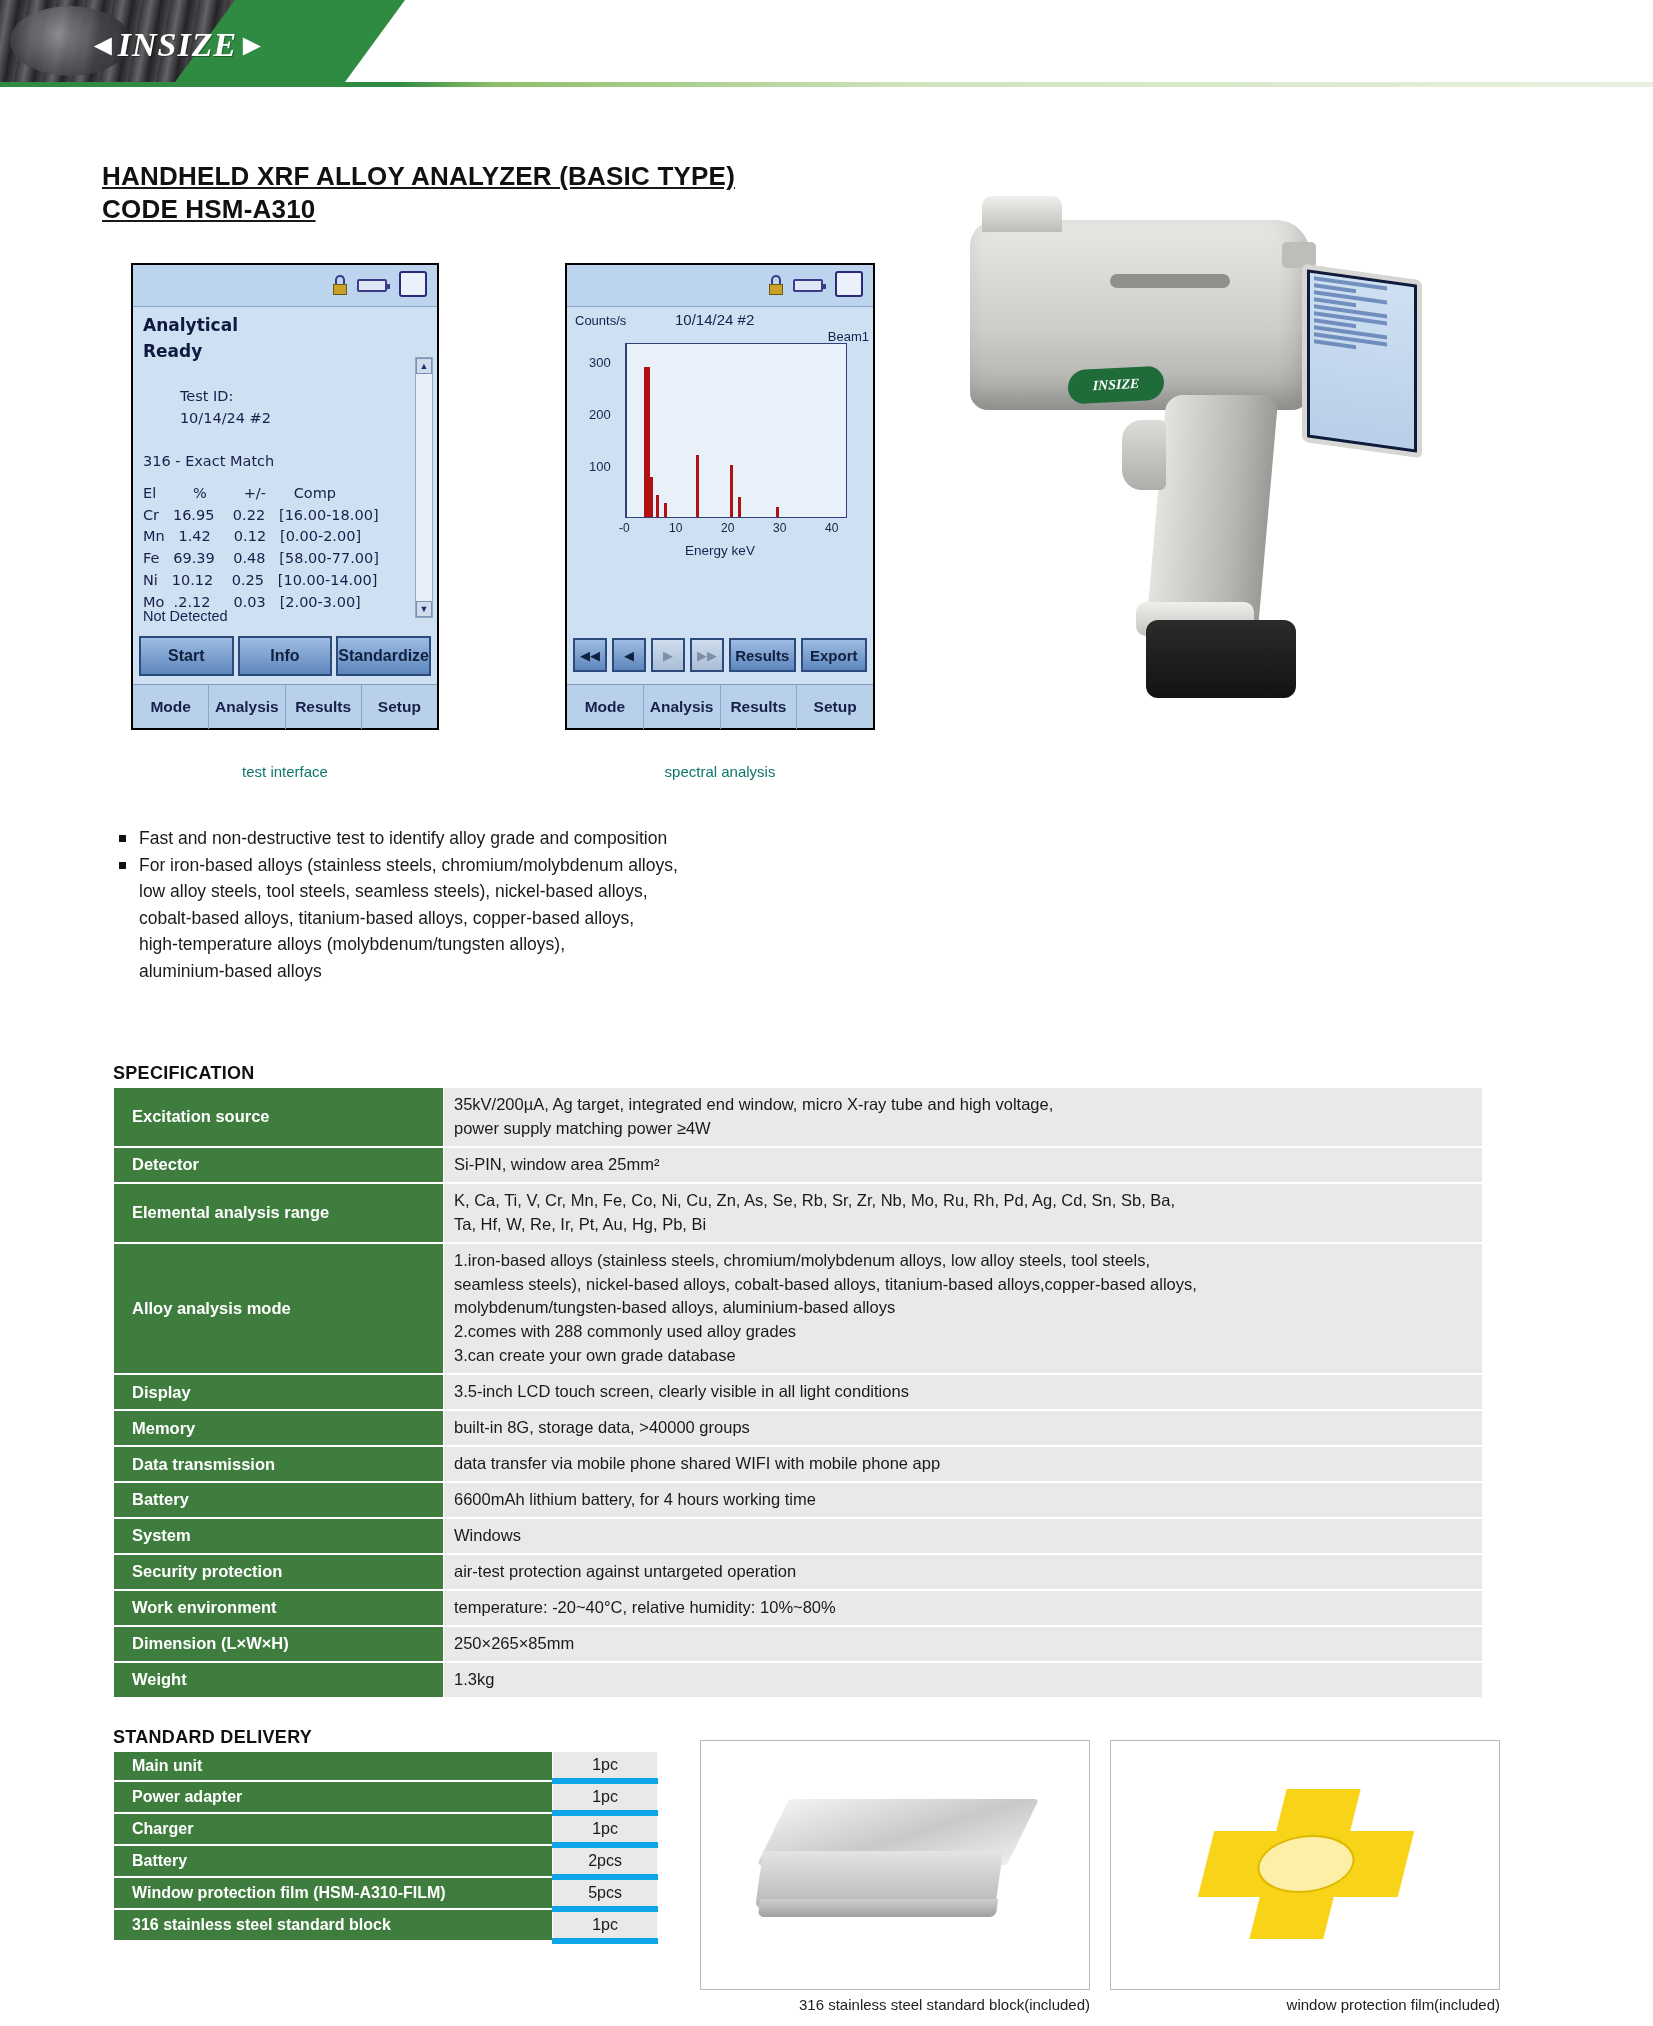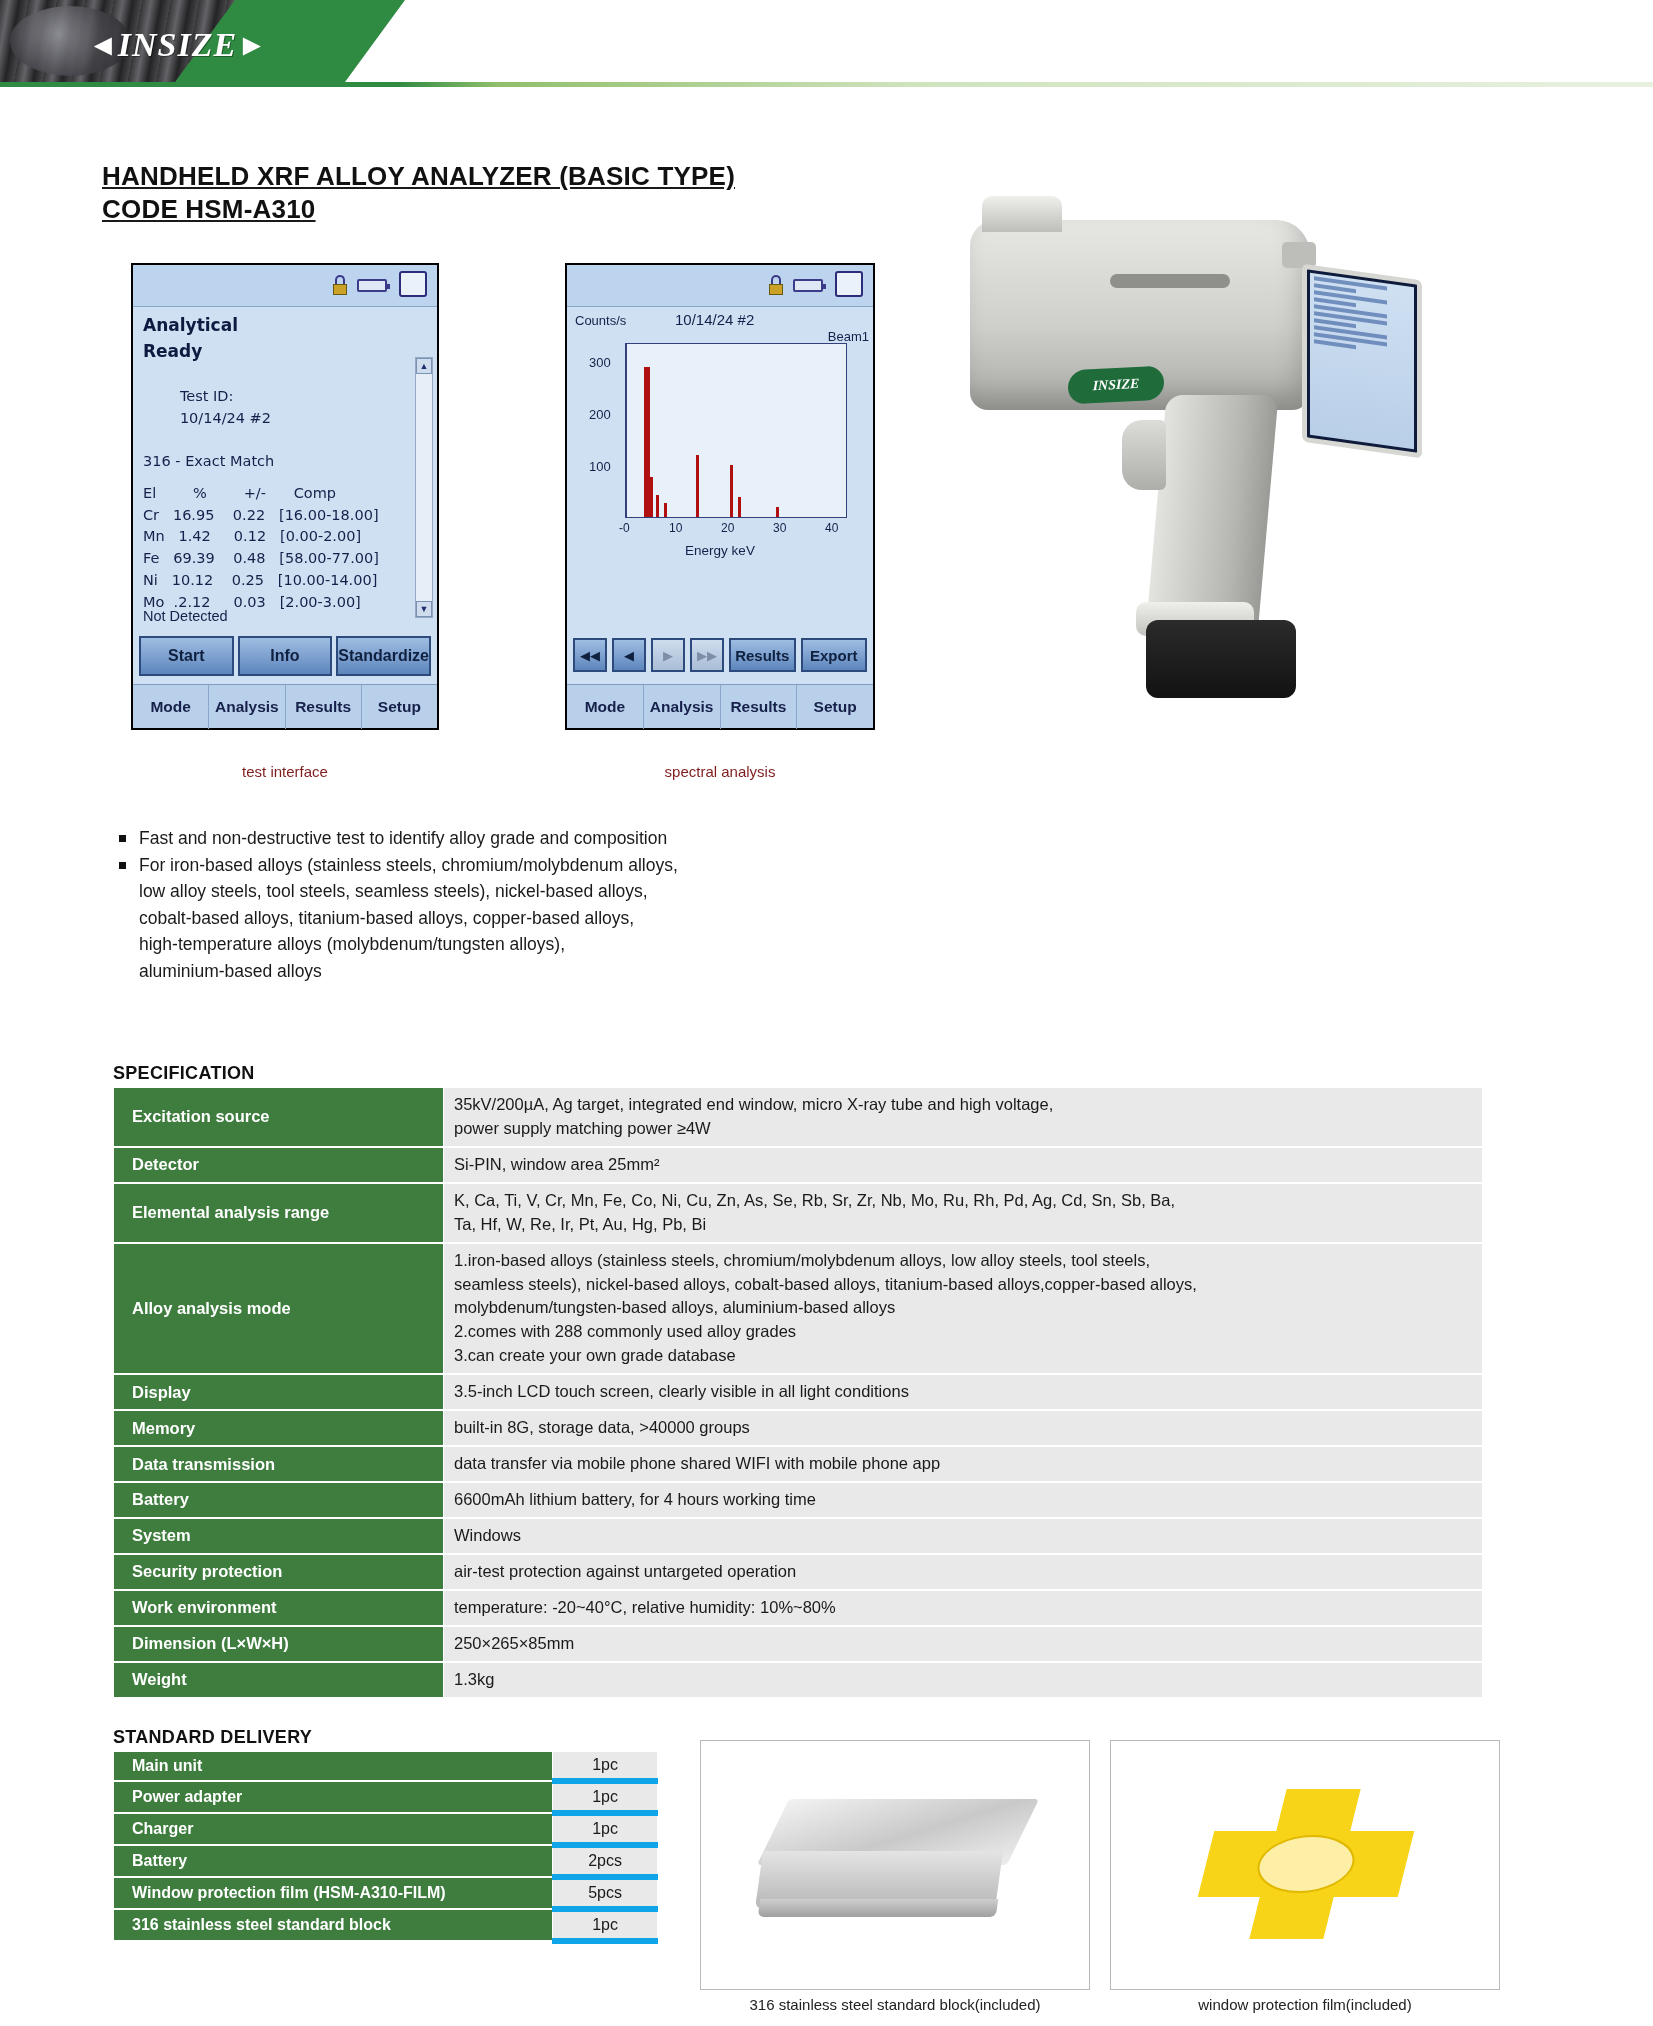--- a/index.html
+++ b/index.html
@@ -187,21 +187,21 @@
   .nav-btn.dim { background: linear-gradient(180deg,#cfddee,#a9bdd6); color:#7d8ea6; }
   .nav-wide {
     flex: 1; height: 34px;
     background: linear-gradient(180deg,#9fbde2,#5d86bd);
     border: 2px solid #2d4a7d;
     color: #10203f; font-size: 15px; font-weight: bold;
     display:flex; align-items:center; justify-content:center;
   }
 
   .caption {
-    position: absolute; font-size: 15px; color: #7f1d1d; text-align: center;
+    position: absolute; font-size: 15px; color: #0f766e; text-align: center;
   }
   #cap1 { top: 763px; left: 131px; width: 308px; }
   #cap2 { top: 763px; left: 565px; width: 310px; }
 
   
   .device {
     position: absolute; top: 190px; left: 960px;
     width: 560px; height: 680px;
   }
   .dev-body {
@@ -393,21 +393,21 @@
     background: #f7d417; transform: skewX(-14deg);
   }
   .film .hole {
     position: absolute; left: 52px; top: 46px; width: 96px; height: 58px;
     border: 2px solid #e0b800; border-radius: 50%;
     background: #fdf0a6;
     transform: skewX(-14deg);
   }
 
   .photo-cap {
-    position: absolute; font-size: 15px; color: #222; text-align: center;
+    position: absolute; font-size: 15px; color: #222; text-align: right;
   }
   #pcap1 { top: 1996px; left: 700px; width: 390px; }
   #pcap2 { top: 1996px; left: 1110px; width: 390px; }
 </style>
 </head>
 <body>
 
 <div class="header">
   <div class="header-photo"></div>
   <div class="header-green-band"></div>

